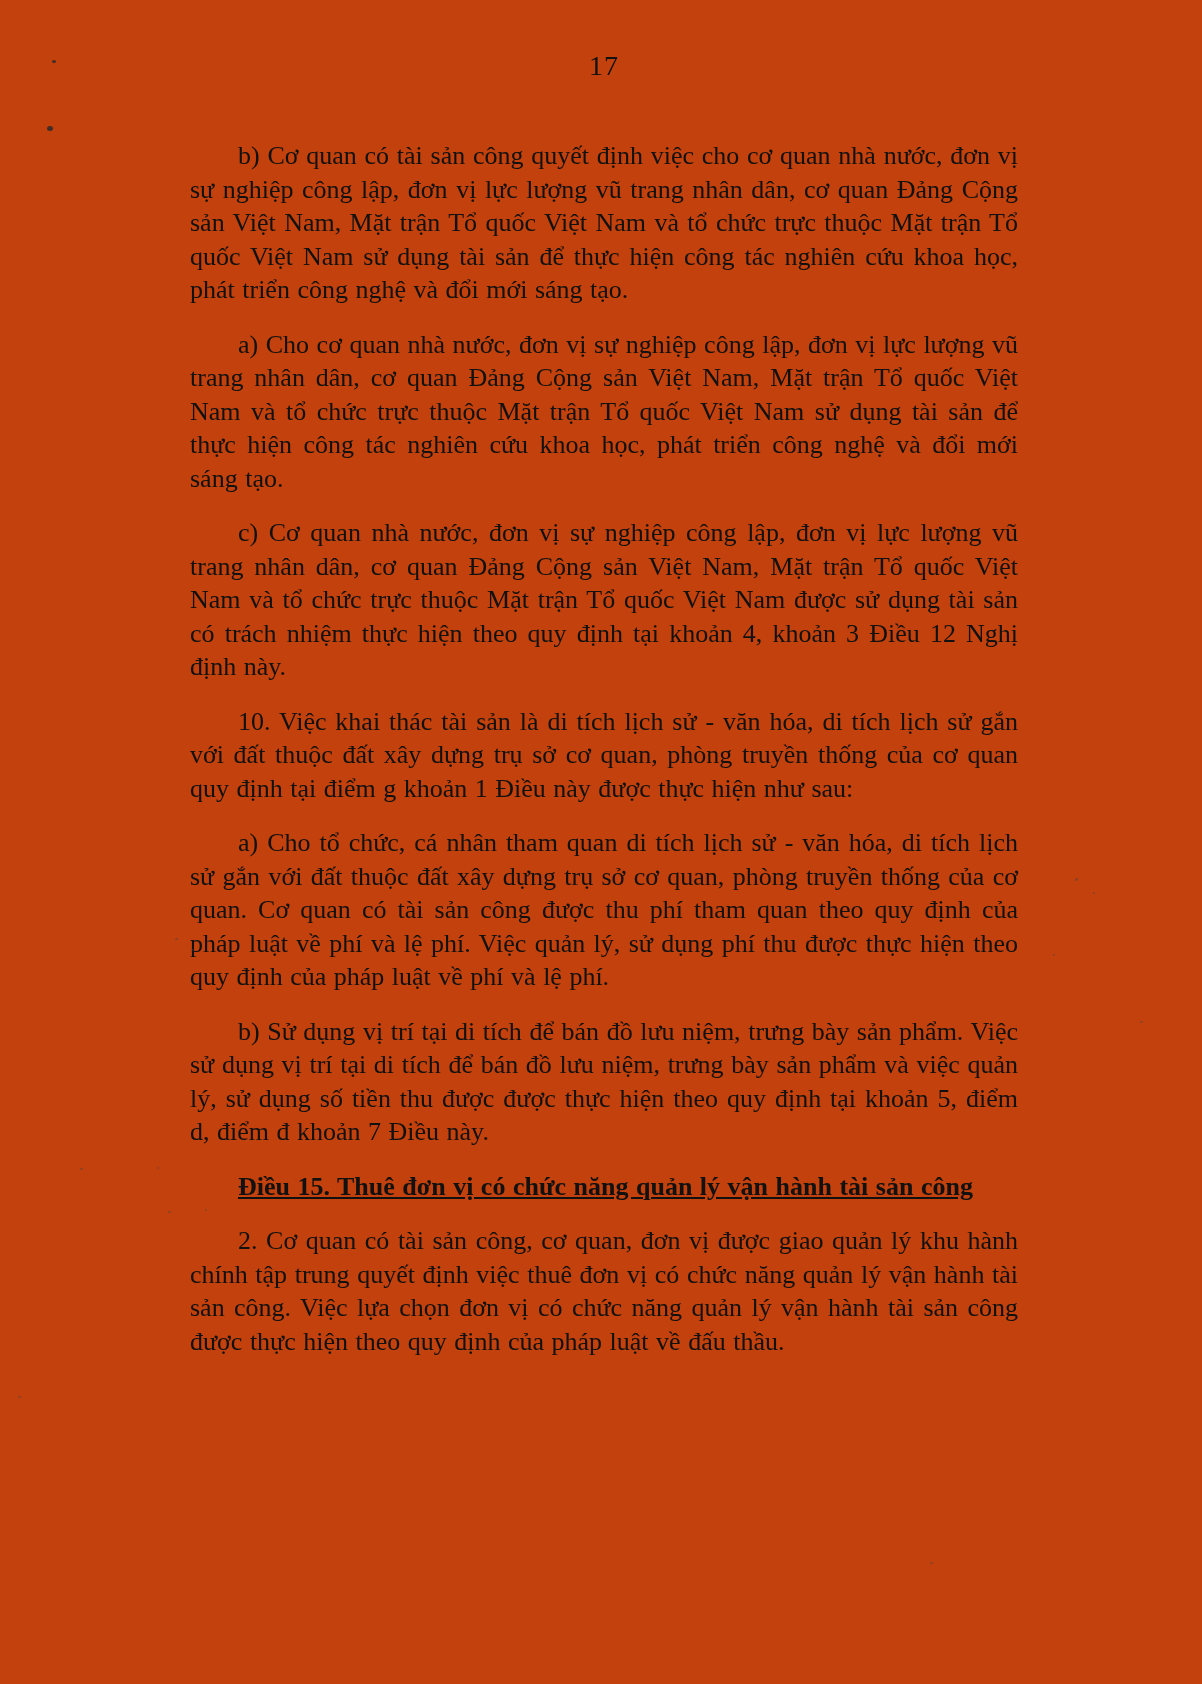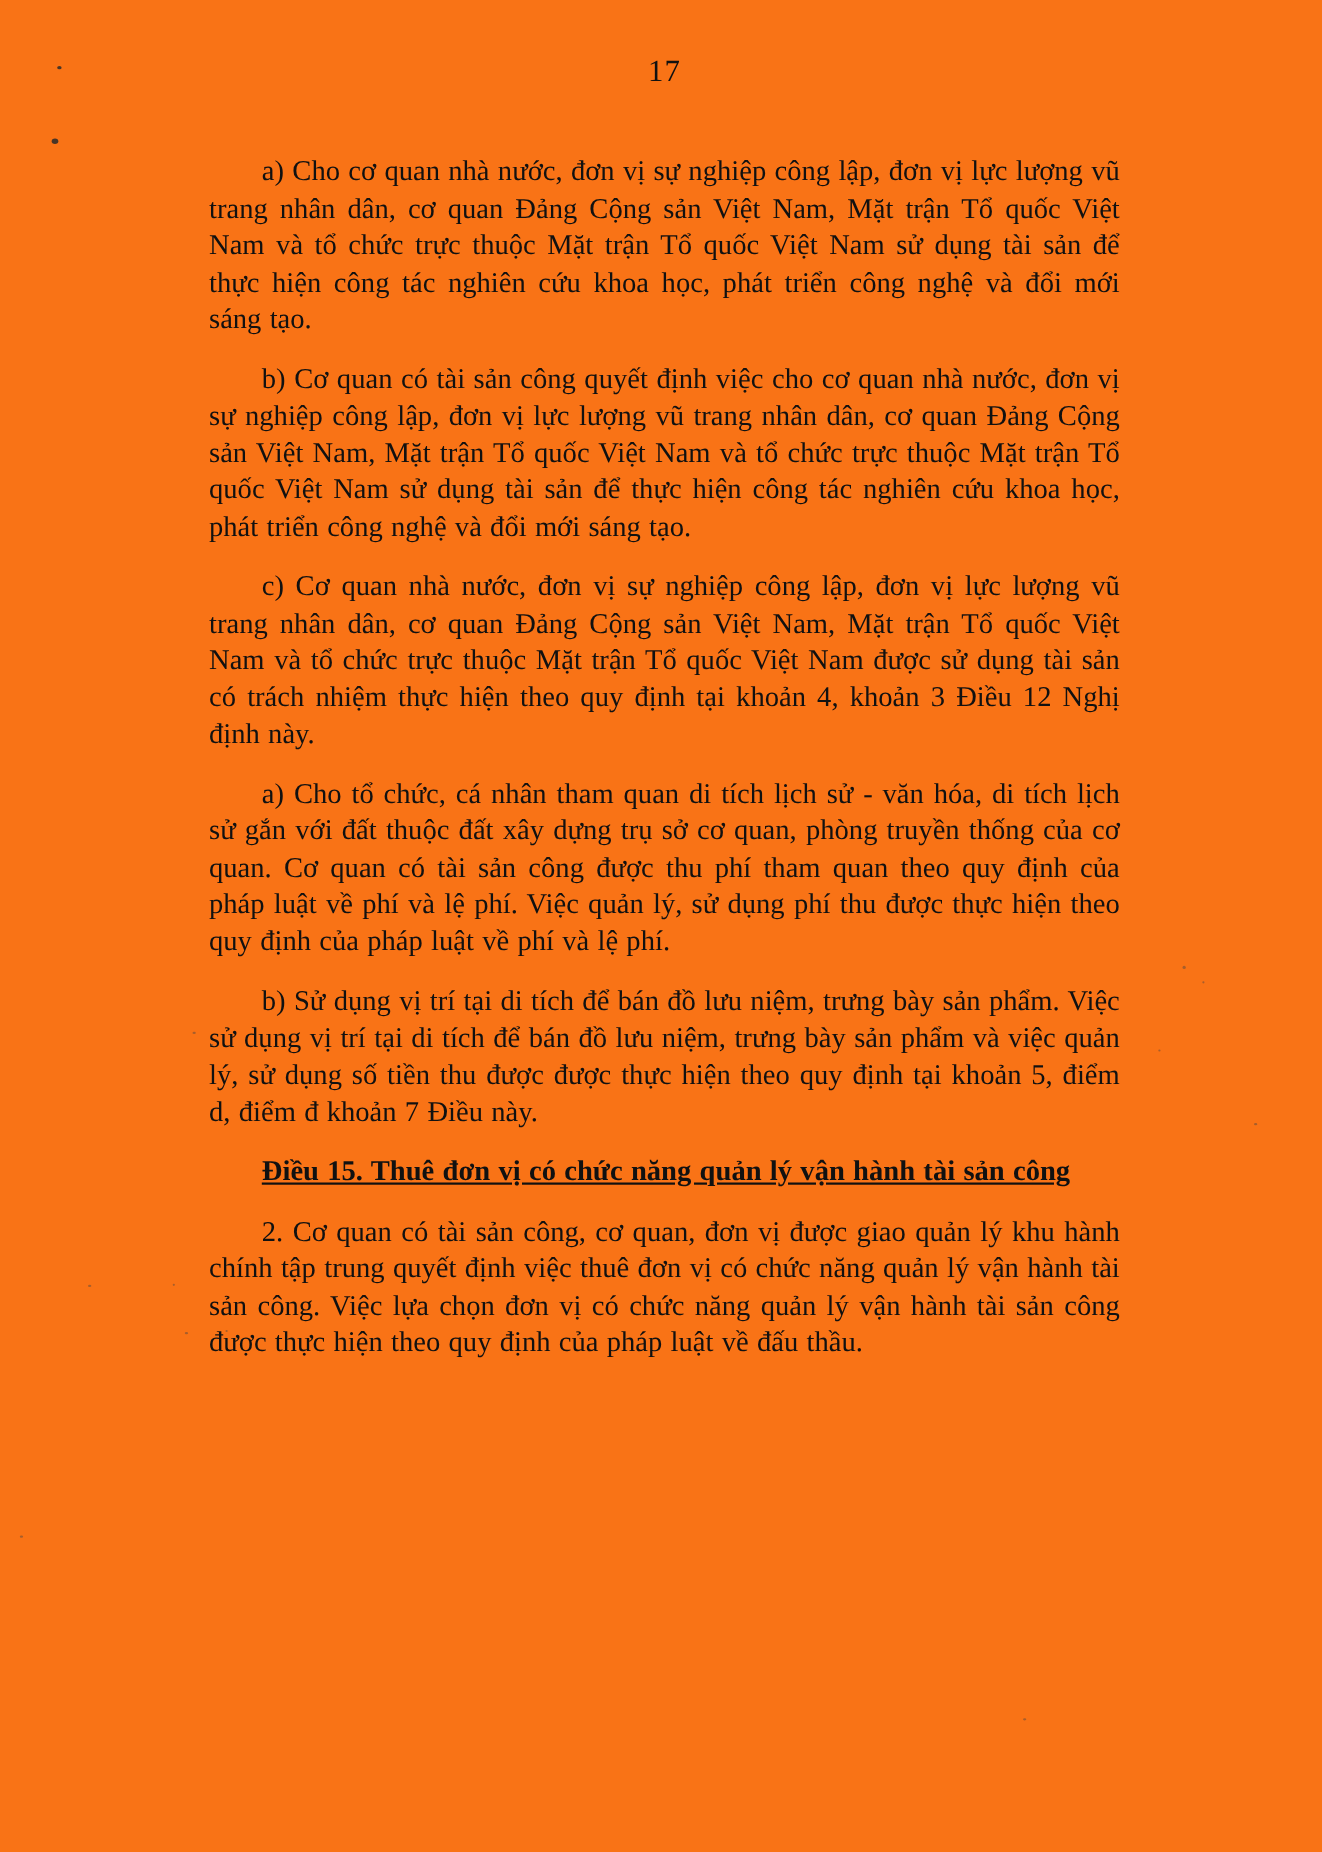--- a/index.html
+++ b/index.html
@@ -5,21 +5,21 @@
   html, body {
     margin: 0;
     padding: 0;
     background: #e8e8e8;
   }
   .page {
     position: relative;
     width: 1202px;
     height: 1684px;
     margin: 0 auto;
-    background: #f97316;
+    background: #c2410c;
     font-family: "Liberation Serif", "DejaVu Serif", serif;
     color: #111111;
     overflow: hidden;
   }
   .page-number {
     position: absolute;
     top: 50px;
     left: 190px;
     width: 828px;
     text-align: center;
@@ -55,23 +55,24 @@
   .speck.faint { opacity: 0.45; background: #444; }
 </style>
 </head>
 <body>
 
 <div class="page">
 
   <div class="page-number">17</div>
 
   <div class="doc">
+    <p class="para">b) Cơ quan có tài sản công quyết định việc cho cơ quan nhà nước, đơn vị sự nghiệp công lập, đơn vị lực lượng vũ trang nhân dân, cơ quan Đảng Cộng sản Việt Nam, Mặt trận Tổ quốc Việt Nam và tổ chức trực thuộc Mặt trận Tổ quốc Việt Nam sử dụng tài sản để thực hiện công tác nghiên cứu khoa học, phát triển công nghệ và đổi mới sáng tạo.</p>
     <p class="para">a) Cho cơ quan nhà nước, đơn vị sự nghiệp công lập, đơn vị lực lượng vũ trang nhân dân, cơ quan Đảng Cộng sản Việt Nam, Mặt trận Tổ quốc Việt Nam và tổ chức trực thuộc Mặt trận Tổ quốc Việt Nam sử dụng tài sản để thực hiện công tác nghiên cứu khoa học, phát triển công nghệ và đổi mới sáng tạo.</p>
-    <p class="para">b) Cơ quan có tài sản công quyết định việc cho cơ quan nhà nước, đơn vị sự nghiệp công lập, đơn vị lực lượng vũ trang nhân dân, cơ quan Đảng Cộng sản Việt Nam, Mặt trận Tổ quốc Việt Nam và tổ chức trực thuộc Mặt trận Tổ quốc Việt Nam sử dụng tài sản để thực hiện công tác nghiên cứu khoa học, phát triển công nghệ và đổi mới sáng tạo.</p>
     <p class="para">c) Cơ quan nhà nước, đơn vị sự nghiệp công lập, đơn vị lực lượng vũ trang nhân dân, cơ quan Đảng Cộng sản Việt Nam, Mặt trận Tổ quốc Việt Nam và tổ chức trực thuộc Mặt trận Tổ quốc Việt Nam được sử dụng tài sản có trách nhiệm thực hiện theo quy định tại khoản 4, khoản 3 Điều 12 Nghị định này.</p>
+    <p class="para">10. Việc khai thác tài sản là di tích lịch sử - văn hóa, di tích lịch sử gắn với đất thuộc đất xây dựng trụ sở cơ quan, phòng truyền thống của cơ quan quy định tại điểm g khoản 1 Điều này được thực hiện như sau:</p>
     <p class="para">a) Cho tổ chức, cá nhân tham quan di tích lịch sử - văn hóa, di tích lịch sử gắn với đất thuộc đất xây dựng trụ sở cơ quan, phòng truyền thống của cơ quan. Cơ quan có tài sản công được thu phí tham quan theo quy định của pháp luật về phí và lệ phí. Việc quản lý, sử dụng phí thu được thực hiện theo quy định của pháp luật về phí và lệ phí.</p>
     <p class="para">b) Sử dụng vị trí tại di tích để bán đồ lưu niệm, trưng bày sản phẩm. Việc sử dụng vị trí tại di tích để bán đồ lưu niệm, trưng bày sản phẩm và việc quản lý, sử dụng số tiền thu được được thực hiện theo quy định tại khoản 5, điểm d, điểm đ khoản 7 Điều này.</p>
     <p class="para heading">Điều 15. Thuê đơn vị có chức năng quản lý vận hành tài sản công</p>
     <p class="para">2. Cơ quan có tài sản công, cơ quan, đơn vị được giao quản lý khu hành chính tập trung quyết định việc thuê đơn vị có chức năng quản lý vận hành tài sản công. Việc lựa chọn đơn vị có chức năng quản lý vận hành tài sản công được thực hiện theo quy định của pháp luật về đấu thầu.</p>
   </div>
 
   <span class="speck" style="left:52px; top:60px; width:4px; height:3px;"></span>
   <span class="speck" style="left:47px; top:126px; width:6px; height:5px;"></span>
   <span class="speck faint" style="left:175px; top:938px; width:3px; height:2px;"></span>
   <span class="speck faint" style="left:191px; top:949px; width:3px; height:2px;"></span>

